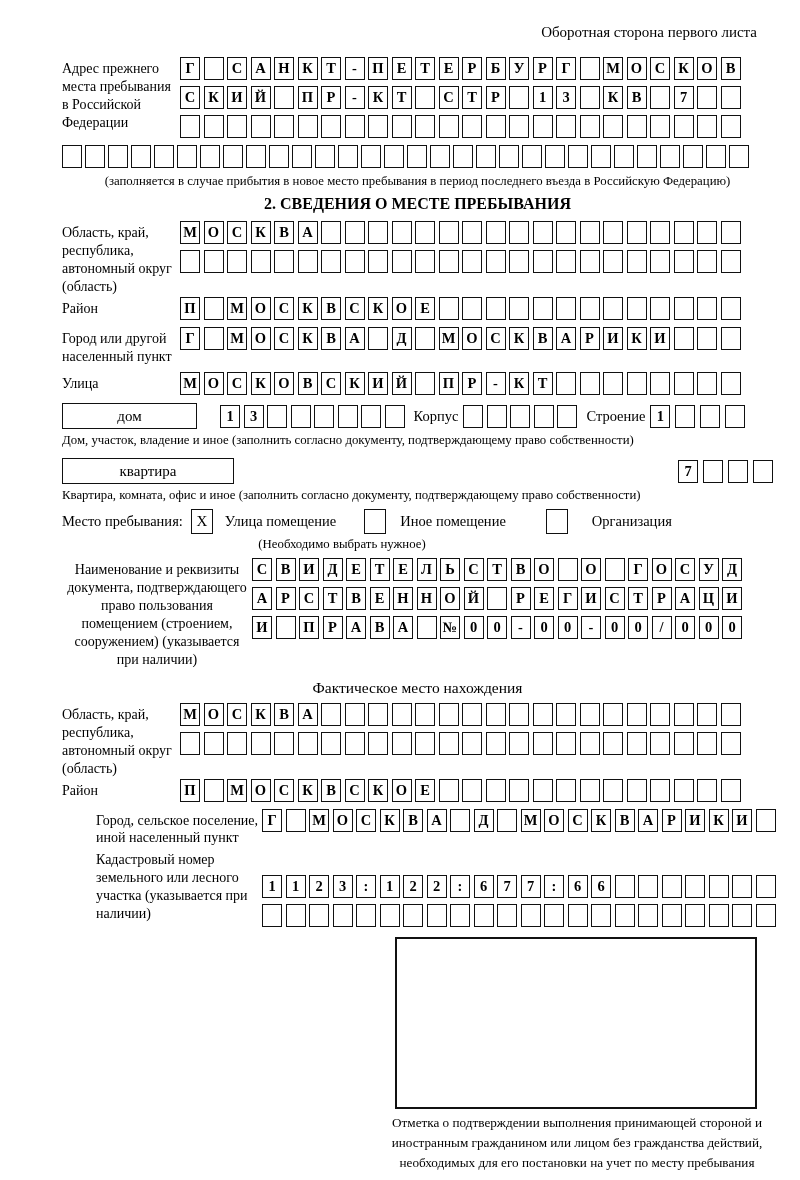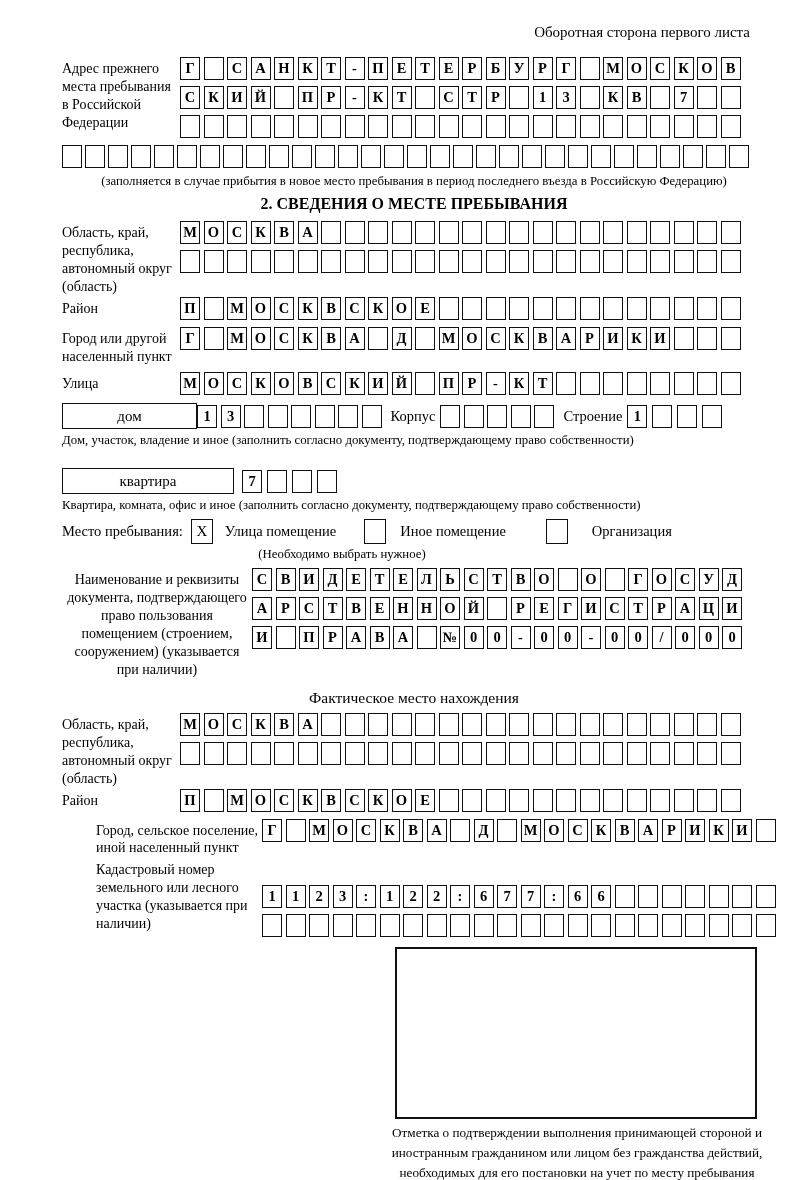--- a/index.html
+++ b/index.html
@@ -1,21 +1,21 @@
 <!DOCTYPE html>
 <html><head>
 <meta charset="utf-8">
 <style>
   * { margin:0; padding:0; box-sizing:border-box; }
   html,body { background:#ffffff; }
   body {
     width:800px; height:1180px; overflow:hidden;
     font-family:"Liberation Serif", serif; color:#000;
   }
-  .page { width:800px; height:940px; padding:0 34px 0 62px; }
+  .page { width:800px; height:940px; padding:0 27px 0 62px; }
 
   .header-note { text-align:right; font-size:15px; padding-top:24px; margin-right:16px; }
 
   .lbl { font-size:14px; line-height:1.28; }
   .frow { display:flex; align-items:flex-start; margin-bottom:1px; }
   .frow .lbl { flex:0 0 auto; padding-top:3px; }
 
   .w118 { width:118px; }
   .w166 { width:166px;margin-left:34px; }
   .w190 { width:190px;text-align:center; }
@@ -28,21 +28,21 @@
     display:flex; align-items:center; justify-content:center;
     font-size:14.5px; font-weight:bold; font-family:"Liberation Serif", serif;
   }
   .note { font-size:12.8px; }
   .note.center { text-align:center; }
   .section-title { text-align:center; font-weight:bold; font-size:16px; margin:6px 0 8px 0; }
   .fact-title { text-align:center; font-weight:normal; font-size:15.5px; margin:10px 0 6px 0; }
 
   .inline-row { display:flex; align-items:center; margin:2px 0 4px 0; }
   .wide-box { border:1.6px solid #111; height:26px; display:flex; align-items:center; justify-content:center; font-size:15px; flex:0 0 auto; }
-  .w-dom { width:135px; margin-right:0;text-align:right; }
+  .w-dom { width:135px; margin-right:23px;text-align:right; }
   .w-kv  { width:172px; margin-right:8px; }
   .inline-row .cells { margin-bottom:0; }
   .inline-lbl { font-size:14.5px; margin:0 5px 0 9px; }
 
   .stay-row { display:flex; align-items:center; font-size:14.5px; margin:6px 0 3px 0; }
   .cb { width:22px; height:25px; border:1.6px solid #111; display:flex; align-items:center; justify-content:center; font-size:15px; flex:0 0 auto; }
   .cb.m1 { margin:0 12px 0 8px; }
   .cb.m2 { margin:0 14px 0 28px; }
   .cb.m3 { margin:0 24px 0 40px; }
 
@@ -352,21 +352,21 @@
     <span class="inline-lbl">Строение</span>
     <div class="cells" style="gap:5px;">
         <div class="cell">1</div>
         <div class="cell"></div>
         <div class="cell"></div>
         <div class="cell"></div>
       </div>
   </div>
   <div class="note">Дом, участок, владение и иное (заполнить согласно документу, подтверждающему право собственности)</div>
 
-  <div class="inline-row" style="margin-top:20px;">
+  <div class="inline-row" style="margin-top:10px;justify-content:space-between;">
     <div class="wide-box w-kv">квартира</div>
     <div class="cells" style="gap:5px;">
         <div class="cell">7</div>
         <div class="cell"></div>
         <div class="cell"></div>
         <div class="cell"></div>
       </div>
   </div>
   <div class="note">Квартира, комната, офис и иное (заполнить согласно документу, подтверждающему право собственности)</div>
 

